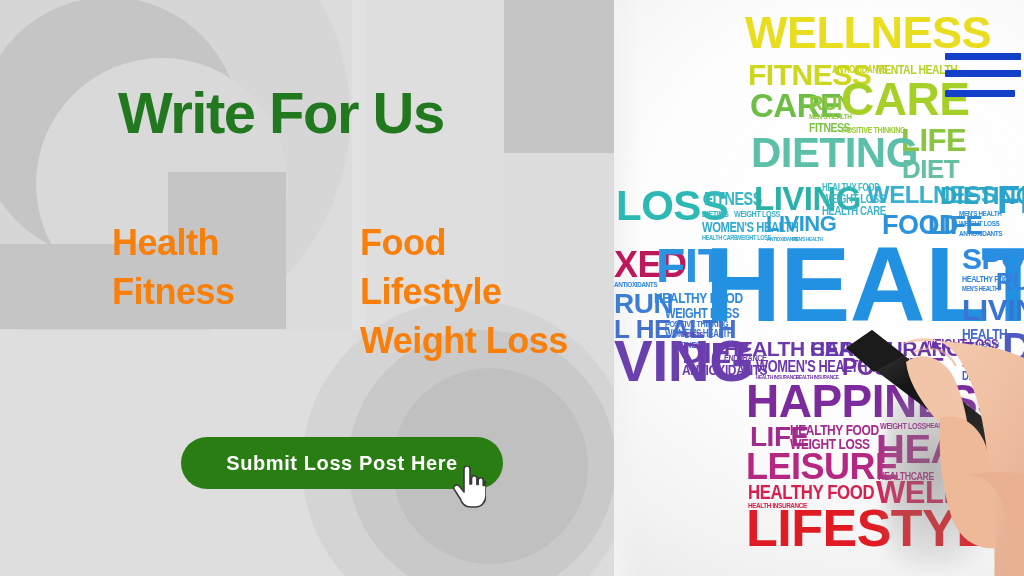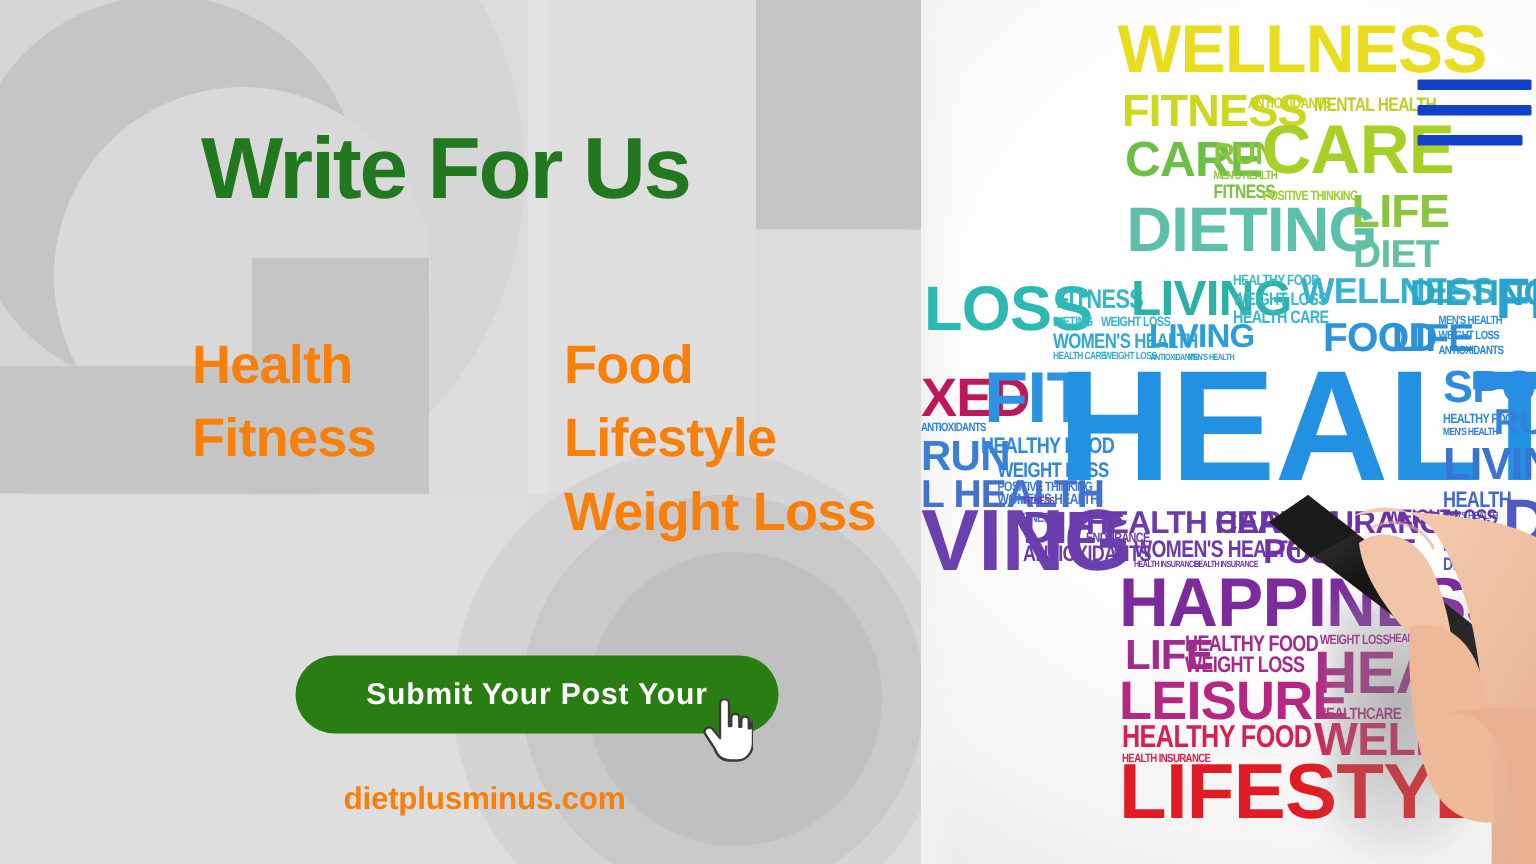--- a/index.html
+++ b/index.html
@@ -110,21 +110,21 @@
   }
   .shape-block-bl2 {
     left: 366px; top: 0px;
     width: 138px; height: 330px;
     background: #dedede;
   }
 
   
   .left-content {
     position: absolute;
-    left: 16px; top: 0;
+    left: 0; top: 0;
     width: 614px; height: 576px;
   }
   .headline {
     position: absolute;
     left: 118px;
     top: 84px;
     font-size: 58px;
     font-weight: 700;
     letter-spacing: -1.5px;
     color: #22781f;
@@ -277,34 +277,33 @@
           <div class="topic-item">Health</div>
           <div class="topic-item">Fitness</div>
         </div>
         <div class="topic-col col-b">
           <div class="topic-item">Food</div>
           <div class="topic-item">Lifestyle</div>
           <div class="topic-item">Weight Loss</div>
         </div>
       </div>
 
-      <button class="cta-button">Submit Your Post Your</button>
+      <button class="cta-button">Submit Loss Post Here</button>
 
       <div class="cursor-hand">
         <svg width="34" height="42" viewBox="0 0 34 42">
           <path d="M12 3 C12 1.3 13.3 0 15 0 C16.7 0 18 1.3 18 3 L18 18 L19.5 18 L19.5 12.5
                    C19.5 11 20.7 9.8 22.2 9.8 C23.7 9.8 24.9 11 24.9 12.5 L24.9 18.5 L26.2 18.5
                    L26.2 14.2 C26.2 12.8 27.3 11.7 28.7 11.7 C30.1 11.7 31.2 12.8 31.2 14.2
                    L31.2 19.5 L32.4 19.5 L32.4 17.4 C32.4 16.1 33.4 15.1 34 15.1 L34 29
                    C34 35.6 29.6 41 23.5 41 L18.5 41 C13.5 41 10 37.6 8.4 33 L2.2 23.4
                    C1.2 21.8 1.8 19.9 3.5 19.2 C4.9 18.6 6.5 19.1 7.4 20.3 L12 26 Z" fill="#ffffff" stroke="#3a3a3a" stroke-width="1.6" stroke-linejoin="round"></path>
         </svg>
       </div>
 
-      <div class="site-url">dietplusminus.com</div>
     </div>
   </div>
 
   <div class="right-panel">
     <div class="paper"></div>
     <div class="edge-fade-l"></div>
     <div class="cloud" id="cloud-layer">
         <div class="w" style="left: 131px; top: 14px; font-size: 45px; color: rgb(232, 222, 31);">WELLNESS</div>
         <div class="w" style="left: 134px; top: 62px; font-size: 30px; color: rgb(204, 215, 30);">FITNESS</div>
         <div class="w cond" style="left: 218px; top: 66px; font-size: 10px; color: rgb(201, 212, 29);">ANTIOXIDANTS</div>

